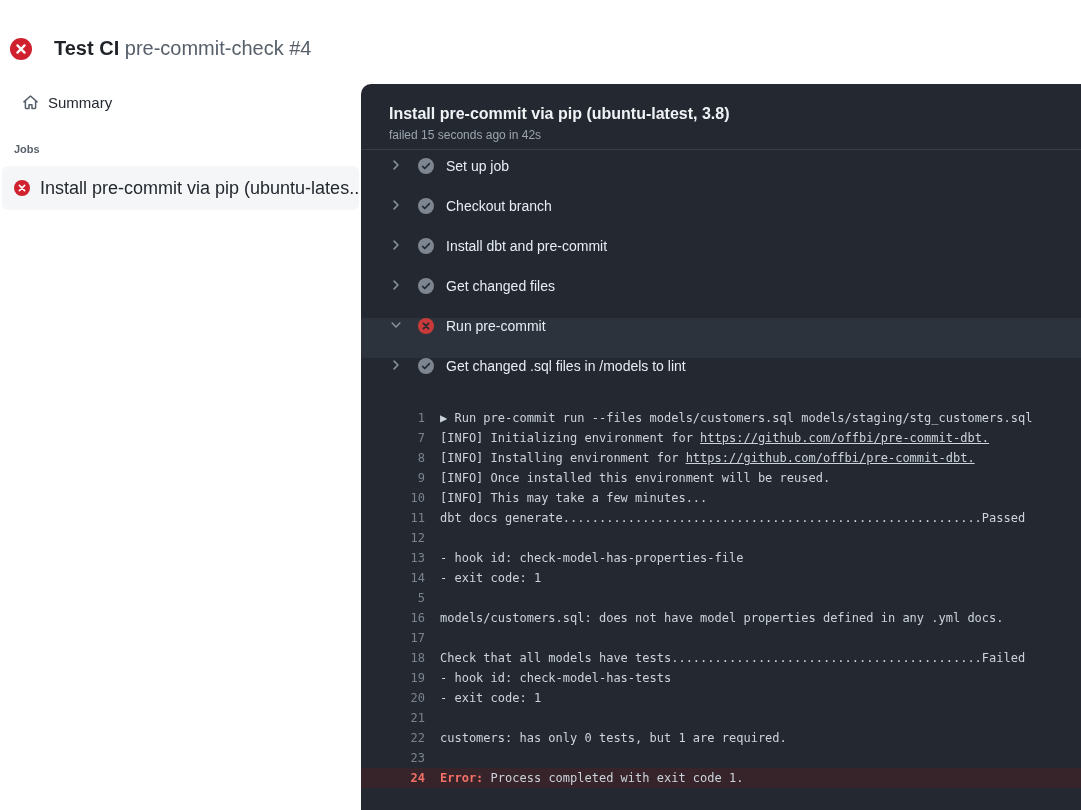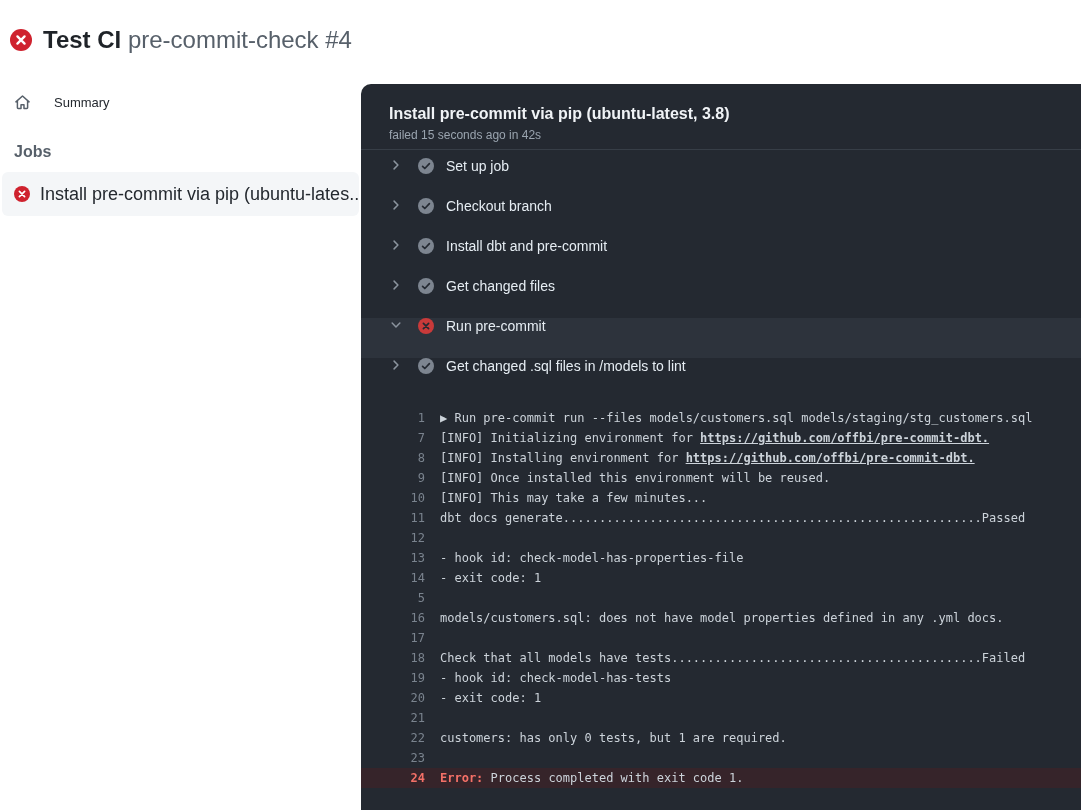--- a/index.html
+++ b/index.html
@@ -9,30 +9,30 @@
   html,body{margin:0;padding:0}
   body{
     width:1081px;height:810px;position:relative;overflow:hidden;
     background:#ffffff;
     font-family:"Liberation Sans",sans-serif;
     -webkit-font-smoothing:antialiased;
   }
 
   
   .run-header{position:absolute;top:26px;left:10px;display:flex;align-items:center;gap:11px}
-  .run-header h1{margin:0;font-size:24px;font-weight:700;color:var(--title);white-space:nowrap}
+  .run-header h1{margin:11px;font-size:20px;font-weight:700;color:var(--title);white-space:nowrap}
   .run-name{font-weight:400;color:var(--muted)}
   .status-icon{display:inline-flex;flex:none}
 
   
   .sidebar{position:absolute;top:84px;left:0;width:361px}
-  .summary-item{display:flex;align-items:center;gap:23px;height:36px;padding-left:14px;
-    font-size:13px;color:#24292f;cursor:pointer}
+  .summary-item{display:flex;align-items:center;gap:9px;height:36px;padding-left:22px;
+    font-size:15px;color:#24292f;cursor:pointer}
   .summary-item .icon{display:inline-flex;color:var(--muted)}
-  .jobs-heading{margin:23px 0 0 14px;font-size:16px;font-weight:700;color:var(--muted)}
+  .jobs-heading{margin:23px 0 0 14px;font-size:11px;font-weight:700;color:var(--muted)}
   .job-item{margin:11px 2px 0;display:flex;align-items:center;gap:10px;height:44px;
     padding:0 12px;border-radius:6px;background:var(--sidebar-selected);
     font-size:18px;color:#24292f;white-space:nowrap;overflow:hidden;cursor:pointer}
   .job-item .icon{display:inline-flex;flex:none}
 
   
   .panel{position:absolute;top:84px;left:361px;width:720px;height:726px;
     background:var(--panel-bg);border-radius:10px 0 0 0;overflow:hidden}
   .panel-header{height:66px;padding:20px 28px 0;border-bottom:1px solid var(--divider)}
   .panel-header h2{margin:0;font-size:16px;line-height:20px;font-weight:700;color:#f0f3f6}
@@ -47,21 +47,21 @@
   .step-icon{display:inline-flex;margin-right:12px;flex:none}
 
   .log{font-family:"DejaVu Sans Mono","Liberation Mono",monospace;
     font-size:12px;line-height:20px;padding-top:10px;color:var(--log-text)}
   .log-line{display:flex;min-height:20px}
   .num{flex:none;width:64px;text-align:right;color:var(--line-number);cursor:pointer}
   .text{margin-left:15px;white-space:pre}
   .log-line.error{background:var(--error-bg)}
   .log-line.error .num{color:var(--error-fg);font-weight:700}
   .seg-error{color:var(--error-fg);font-weight:700}
-  .seg-link{text-decoration:underline;font-weight:700;cursor:pointer}
+  .seg-link{text-decoration:underline;font-weight:400;cursor:pointer}
 </style>
 </head>
 <body>
 
 <header class="run-header">
   <span class="status-icon">
     <svg width="22" height="22" viewBox="0 0 16 16">
       <circle cx="8" cy="8" r="8" fill="var(--danger)"></circle>
       <path d="M5.4 5.4l5.2 5.2M10.6 5.4l-5.2 5.2" stroke="#ffffff" stroke-width="1.7" stroke-linecap="round"></path>
     </svg>

